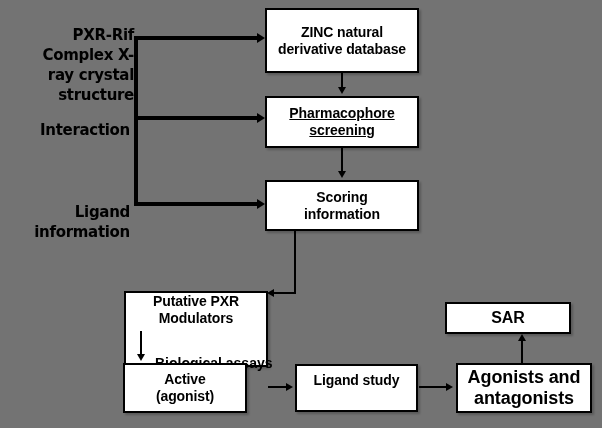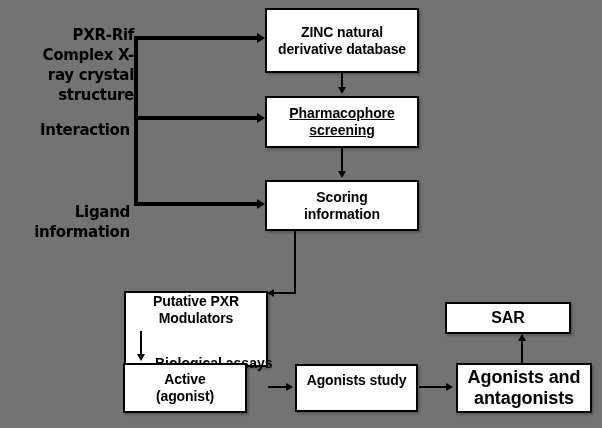--- a/index.html
+++ b/index.html
@@ -168,21 +168,21 @@
 
   <div class="node v-center" style="left:123px; top:363px; width:124px; height:50px; font-size:14px;">
     <span class="label">Active
 (agonist)</span>
   </div>
 
   <div class="seg" style="left:268px; top:386px; width:19px; height:2px;"></div>
   <div class="arrow-head right thin" style="left:286px; top:383px;"></div>
 
   <div class="node v-top" style="left:295px; top:364px; width:123px; height:48px; font-size:14px; padding-top:6px;">
-    <span class="label">Agonists study</span>
+    <span class="label">Ligand study</span>
   </div>
 
   <div class="seg" style="left:419px; top:386px; width:28px; height:2px;"></div>
   <div class="arrow-head right thin" style="left:446px; top:383px;"></div>
 
   <div class="node v-center" style="left:456px; top:363px; width:136px; height:50px; font-size:18px;">
     <span class="label">Agonists and
 antagonists</span>
   </div>
 

